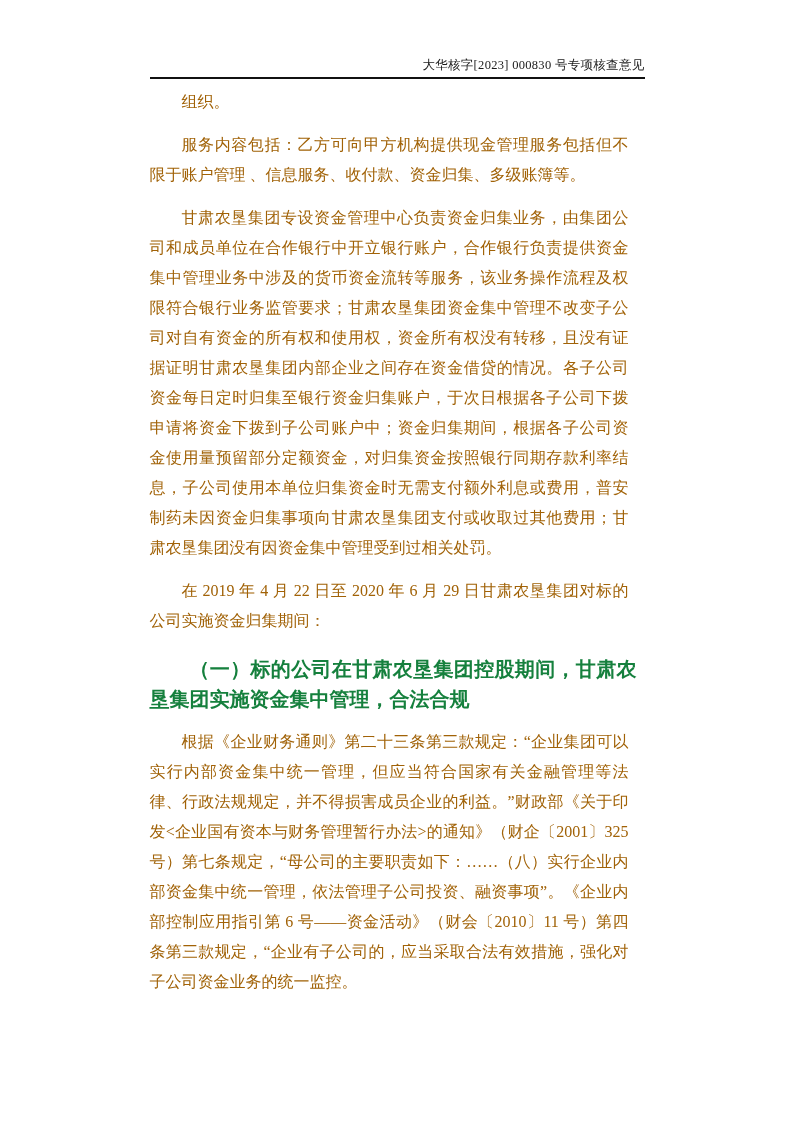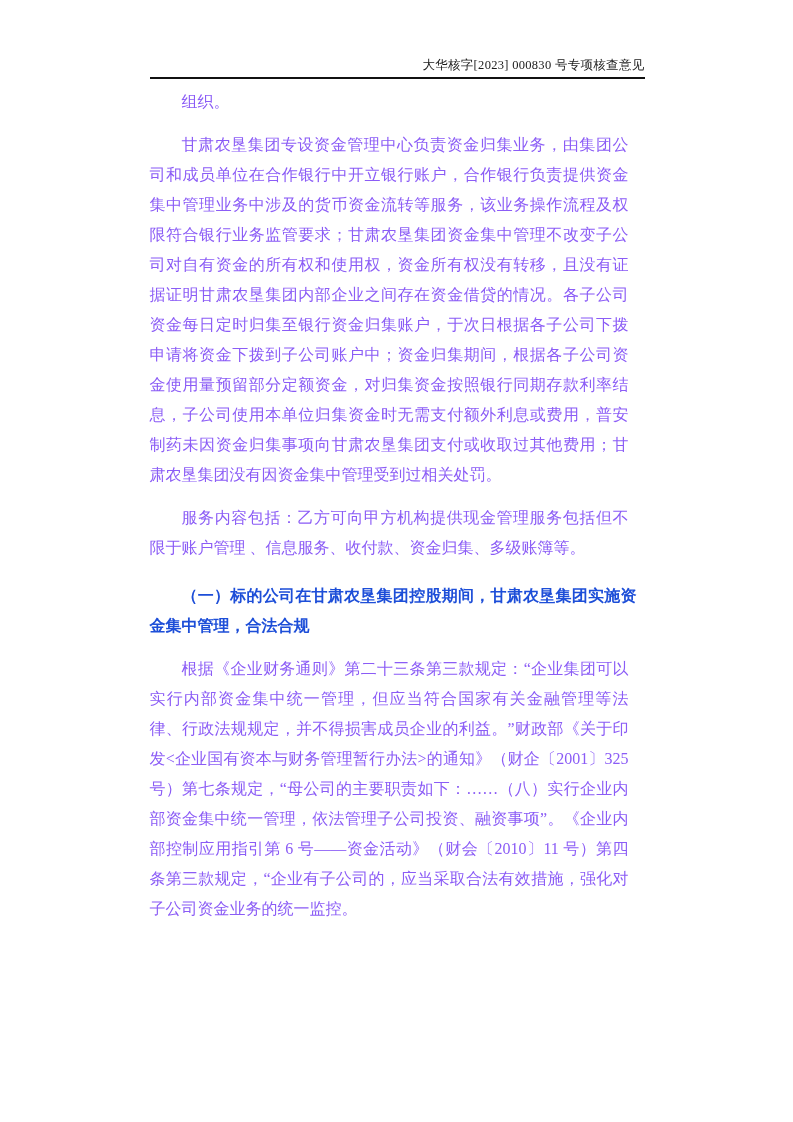--- a/index.html
+++ b/index.html
@@ -43,33 +43,33 @@
   }
   .body-text {
     margin-top: 8px;
   }
   .para {
     margin: 13px 16px 0 0;
     font-size: 16px;
     line-height: 30px;
     text-align: justify;
     text-indent: 2em;
-    color: #8b5cf6;
+    color: #a16207;
   }
   .para.first {
     margin-top: 3px;
   }
   .heading {
     margin: 18px 8px 0 0;
-    font-size: 16px;
+    font-size: 20px;
     line-height: 30px;
     font-weight: bold;
     text-align: justify;
     text-indent: 2em;
-    color: #1d4ed8;
+    color: #15803d;
   }
   .footer {
     position: absolute;
     left: 0;
     right: 0;
     top: 1036px;
     text-align: center;
   }
   .page-number {
     font-size: 12.5px;
@@ -83,21 +83,22 @@
 <div class="page">
   <div class="content">
 
     <div class="header">
       <div class="header-text">大华核字[2023] 000830 号专项核查意见</div>
       <div class="header-rule"></div>
     </div>
 
     <div class="body-text">
       <p class="para first">组织。</p>
+      <p class="para">服务内容包括：乙方可向甲方机构提供现金管理服务包括但不限于账户管理 、信息服务、收付款、资金归集、多级账簿等。</p>
       <p class="para">甘肃农垦集团专设资金管理中心负责资金归集业务，由集团公司和成员单位在合作银行中开立银行账户，合作银行负责提供资金集中管理业务中涉及的货币资金流转等服务，该业务操作流程及权限符合银行业务监管要求；甘肃农垦集团资金集中管理不改变子公司对自有资金的所有权和使用权，资金所有权没有转移，且没有证据证明甘肃农垦集团内部企业之间存在资金借贷的情况。各子公司资金每日定时归集至银行资金归集账户，于次日根据各子公司下拨申请将资金下拨到子公司账户中；资金归集期间，根据各子公司资金使用量预留部分定额资金，对归集资金按照银行同期存款利率结息，子公司使用本单位归集资金时无需支付额外利息或费用，普安制药未因资金归集事项向甘肃农垦集团支付或收取过其他费用；甘肃农垦集团没有因资金集中管理受到过相关处罚。</p>
-      <p class="para">服务内容包括：乙方可向甲方机构提供现金管理服务包括但不限于账户管理 、信息服务、收付款、资金归集、多级账簿等。</p>
+      <p class="para">在 2019 年 4 月 22 日至 2020 年 6 月 29 日甘肃农垦集团对标的公司实施资金归集期间：</p>
       <h3 class="heading">（一）标的公司在甘肃农垦集团控股期间，甘肃农垦集团实施资金集中管理，合法合规</h3>
       <p class="para">根据《企业财务通则》第二十三条第三款规定：“企业集团可以实行内部资金集中统一管理，但应当符合国家有关金融管理等法律、行政法规规定，并不得损害成员企业的利益。”财政部《关于印发&lt;企业国有资本与财务管理暂行办法&gt;的通知》（财企〔2001〕325 号）第七条规定，“母公司的主要职责如下：……（八）实行企业内部资金集中统一管理，依法管理子公司投资、融资事项”。《企业内部控制应用指引第 6 号——资金活动》（财会〔2010〕11 号）第四条第三款规定，“企业有子公司的，应当采取合法有效措施，强化对子公司资金业务的统一监控。</p>
     </div>
 
   </div>
 
 </div>
 
 </body></html>

